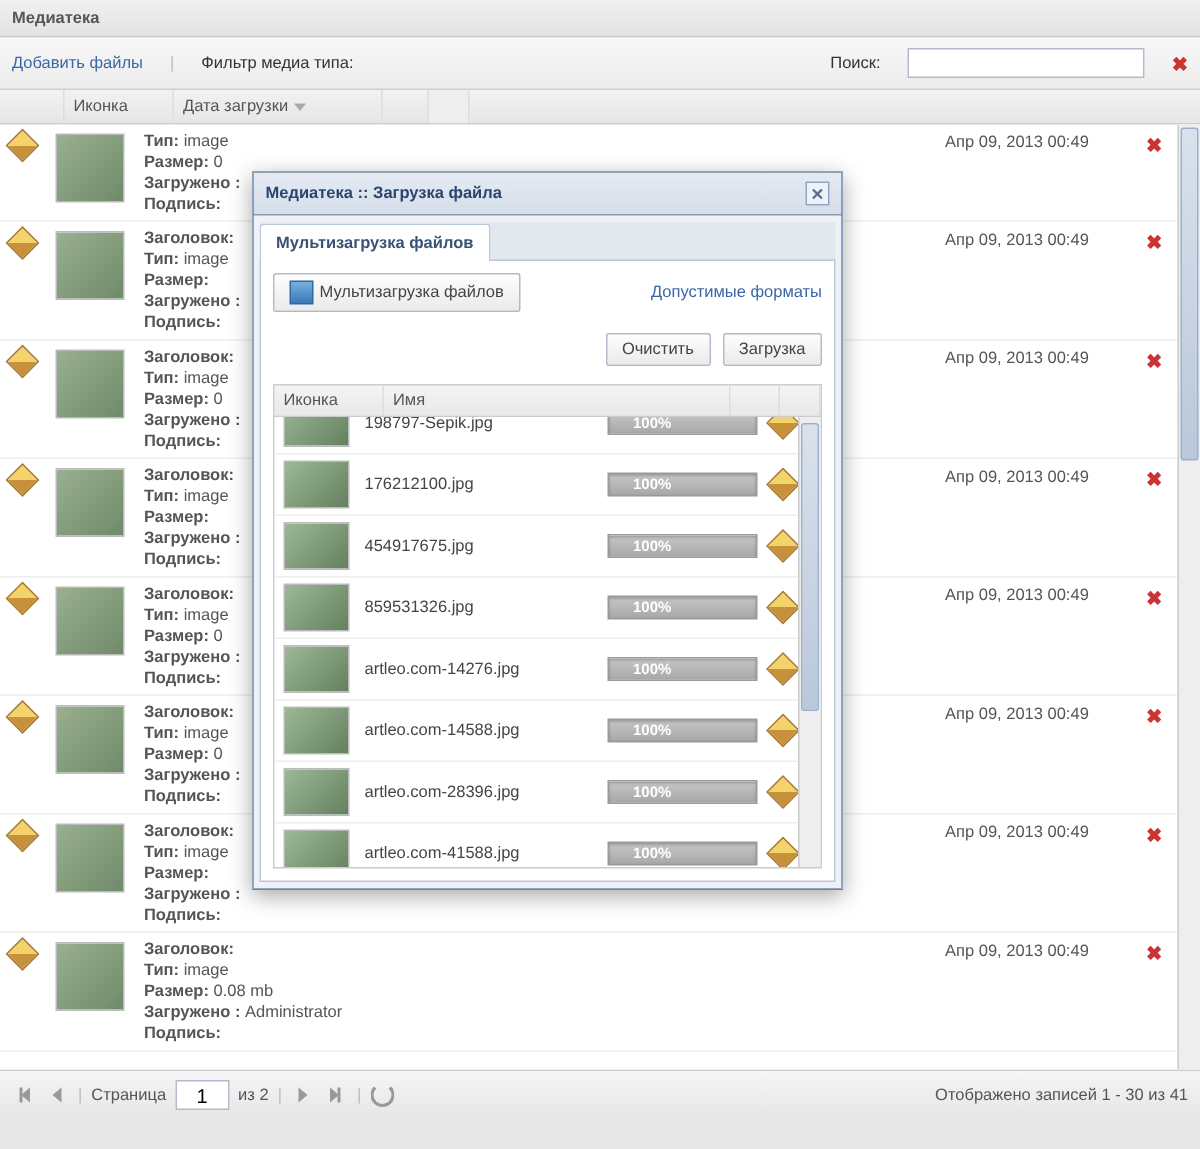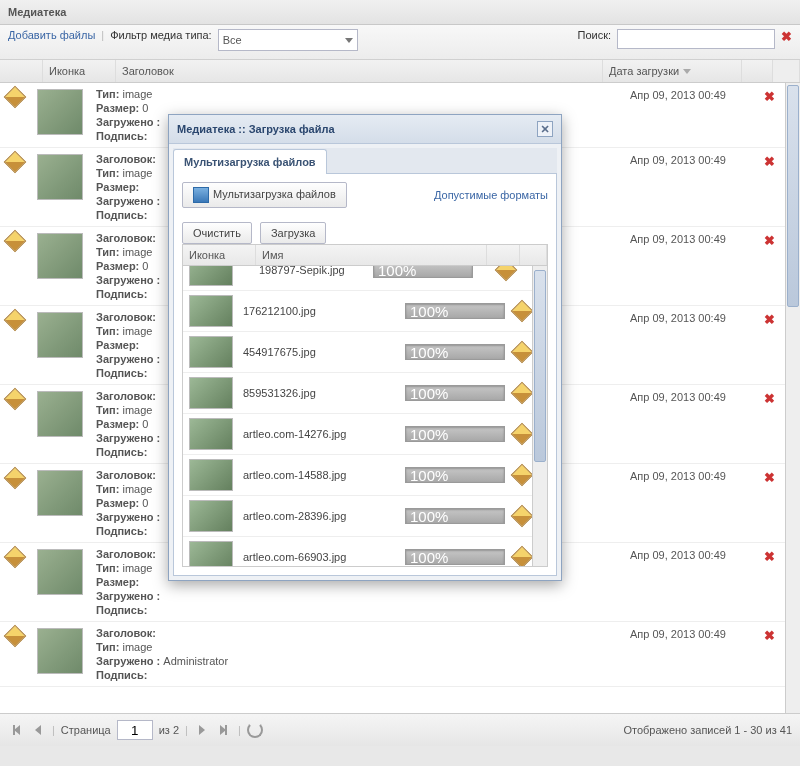--- a/index.html
+++ b/index.html
@@ -1,17 +1,17 @@
 <!DOCTYPE html>
 <html><head>
 <meta charset="utf-8">
 <style>
 html,body{margin:0;padding:0;font-family:Arial,Helvetica,sans-serif;font-size:11px;color:#333;background:#e8e8e8;width:800px;height:766px;overflow:hidden}
 .panel-hdr{background:linear-gradient(#f0f0f0,#e3e3e3);border-bottom:1px solid #c8c8c8;padding:6px 8px;font-weight:bold;color:#555}
-.toolbar{background:linear-gradient(#f8f8f8,#ececec);border-bottom:1px solid #d0d0d0;padding:4px 8px;display:flex;align-items:flex-start;gap:6px;min-height:26px}
+.toolbar{background:linear-gradient(#f8f8f8,#ececec);border-bottom:1px solid #d0d0d0;padding:4px 8px;display:flex;align-items:center;gap:18px;min-height:26px}
 .link{color:#3a66a5;cursor:pointer}
 .select{border:1px solid #b5b8c8;background:#fff;height:20px;width:130px;display:flex;align-items:center;justify-content:space-between;padding:0 4px;color:#555}
 .triangle-dn{width:0;height:0;border-left:4px solid transparent;border-right:4px solid transparent;border-top:5px solid #777}
 .input{border:1px solid #b5b8c8;background:#fff;height:18px;padding:0 3px;width:150px}
 .x-red{color:#c33;font-weight:bold;font-size:13px;cursor:pointer}
 .gridhdr{display:flex;background:linear-gradient(#f2f2f2,#e6e6e6);border-bottom:1px solid #ccc;color:#555;font-weight:normal}
 .gridhdr>div{padding:5px 6px;border-right:1px solid #ddd}
 .main-rows{height:630px;overflow:hidden;background:#fff;position:relative}
 .row{display:flex;border-bottom:1px solid #eee}
 .cell-edit{width:30px;display:flex;align-items:flex-start;justify-content:center;padding-top:6px}
@@ -31,57 +31,52 @@
 .dialog{position:absolute;left:168px;top:114px;width:392px;background:#000000;border:1px solid #8ea4c1;box-shadow:0 4px 14px rgba(0,0,0,.35)}
 .dialog-hdr{background:linear-gradient(#e5ebf3,#d4dde9);padding:6px 8px;display:flex;justify-content:space-between;align-items:center;font-weight:bold;color:#2a466e;border-bottom:1px solid #b9c7da}
 .close-x{width:14px;height:14px;border:1px solid #8ea4c1;background:#eef2f8;display:flex;align-items:center;justify-content:center;font-size:11px;color:#5a6e8c;cursor:pointer}
 .dialog-body{background:#eef1f5;padding:4px}
 .tabs{display:flex;border-bottom:1px solid #b9c7da;background:#e3e8ef}
 .tab{padding:6px 10px;border:1px solid #b9c7da;border-bottom:none;background:#f1f4f8;margin-right:2px;color:#3a5374;border-radius:3px 3px 0 0;position:relative;top:1px;cursor:pointer}
 .tab.active{background:#fff;font-weight:bold;box-shadow:0 -1px 0 #fff inset}
 .tab-panel{background:#fff;border:1px solid #b9c7da;border-top:none;padding:8px}
 .btn-std{border:1px solid #b5b8c8;background:linear-gradient(#fefefe,#eaeaea);padding:4px 10px;border-radius:2px;color:#444;cursor:pointer}
 .upload-btn-row{display:flex;justify-content:space-between;align-items:center;margin-bottom:14px}
-.btn-row{display:flex;justify-content:flex-start;gap:8px;margin-bottom:0}
+.btn-row{display:flex;justify-content:flex-end;gap:8px;margin-bottom:12px}
 .u-gridhdr{display:flex;background:linear-gradient(#f4f4f4,#e8e8e8);border:1px solid #ccc;color:#555}
 .u-gridhdr>div{padding:4px 6px;border-right:1px solid #ddd}
 .u-rows{border:1px solid #ccc;border-top:none;height:300px;overflow:hidden;position:relative}
 .u-row{display:flex;align-items:center;border-bottom:1px solid #eee;padding:2px 0}
 .u-thumb{width:42px;height:30px;border:1px solid #bbb;margin:2px 6px;background:linear-gradient(135deg,#9cb896,#64805e)}
 .u-name{flex:1;padding:0 4px;color:#444;white-space:nowrap;overflow:hidden}
 .u-prog{width:100px;margin:0 6px}
-.progbar{height:14px;border:1px solid #9a9a9a;background:linear-gradient(#c6c6c6,#a8a8a8);position:relative;color:#fff;font-size:15px;display:flex;align-items:center;padding-left:4px;font-weight:normal;box-shadow:inset 0 1px 2px rgba(0,0,0,.25)}
+.progbar{height:14px;border:1px solid #9a9a9a;background:linear-gradient(#c6c6c6,#a8a8a8);position:relative;color:#fff;font-size:10px;display:flex;align-items:center;padding-left:16px;font-weight:bold;box-shadow:inset 0 1px 2px rgba(0,0,0,.25)}
 .u-edit{width:22px;display:flex;justify-content:center}
 .scroll-track{position:absolute;right:0;top:0;bottom:0;width:14px;background:#eee;border-left:1px solid #ccc}
 .scroll-thumb{position:absolute;left:1px;right:1px;background:linear-gradient(#d9e1ec,#bac8db);border:1px solid #9bb0cc;border-radius:2px}
 .icon-upload{width:14px;height:14px;background:linear-gradient(#7ab0e0,#3a78b8);display:inline-block;margin-right:4px;vertical-align:middle;border:1px solid #2d6aa8}
 </style>
 </head>
 <body>
 
 <div class="panel-hdr">Медиатека</div>
 
 <div class="toolbar">
   <span class="link">Добавить файлы</span>
   <span style="color:#bbb">|</span>
   <span>Фильтр медиа типа:</span>
-  <div class="select">
-    <span>Все</span>
-    <span class="triangle-dn"></span>
-  </div>
   <div style="flex:1"></div>
   <span>Поиск:</span>
   <input class="input" value="" style="">
   <span class="x-red">✖</span>
 </div>
 
 <div class="gridhdr">
   <div style="width:30px"></div>
   <div style="width:60px">Иконка</div>
-  <div style="flex:1">Заголовок</div>
   <div style="width:126px;display:flex;align-items:center;gap:4px">
     <span>Дата загрузки</span>
       <span class="triangle-dn" style="border-top-color:#aaa"></span>
   </div>
   <div style="width:18px"></div>
   <div style="width:14px;background:#eee"></div>
 </div>
 
 <div class="main-rows" id="main-rows">
   <div class="row">
@@ -212,20 +207,21 @@
     <div class="row">
       <div class="cell-edit">
         <div class="pencil"></div>
       </div>
       <div class="cell-thumb">
         <div class="thumb"></div>
       </div>
       <div class="cell-body">
         <div><b>Заголовок:</b> </div>
         <div><b>Тип:</b> image</div>
+        <div><b>Размер:</b> 0.08 mb</div>
         <div><b>Загружено :</b> Administrator</div>
         <div><b>Подпись:</b></div>
       </div>
       <div class="cell-date">Апр 09, 2013 00:49</div>
       <div class="cell-del"><span class="x-red">✖</span></div>
       <div style="width:14px"></div>
     </div>
     <div class="scroll-track">
     <div class="scroll-thumb" style="top:2px;height:220px"></div>
   </div>
@@ -279,21 +275,21 @@
         <span class="btn-std">Очистить</span>
         <span class="btn-std">Загрузка</span>
       </div>
       <div class="u-gridhdr">
         <div style="width:60px">Иконка</div>
         <div style="flex:1">Имя</div>
         <div style="width:20px"></div>
         <div style="width:14px"></div>
       </div>
       <div class="u-rows" id="u-rows">
-        <div class="u-row" style="margin-top: -16px; gap: 16px;">
+        <div class="u-row" style="margin-top: -16px;">
             <div class="u-thumb"></div>
             <div class="u-name">198797-Sepik.jpg</div>
             <div class="u-prog">
               <div class="progbar">100%</div>
             </div>
             <div class="u-edit">
               <div class="pencil"></div>
             </div>
             <div style="width:14px"></div>
           </div>
@@ -358,21 +354,21 @@
             <div class="u-prog">
               <div class="progbar">100%</div>
             </div>
             <div class="u-edit">
               <div class="pencil"></div>
             </div>
             <div style="width:14px"></div>
           </div>
           <div class="u-row">
             <div class="u-thumb"></div>
-            <div class="u-name">artleo.com-66903.jpg</div>
+            <div class="u-name">artleo.com-41588.jpg</div>
             <div class="u-prog">
               <div class="progbar">100%</div>
             </div>
             <div class="u-edit">
               <div class="pencil"></div>
             </div>
             <div style="width:14px"></div>
           </div>
           <div class="scroll-track">
           <div class="scroll-thumb" style="top:4px;height:190px"></div>

